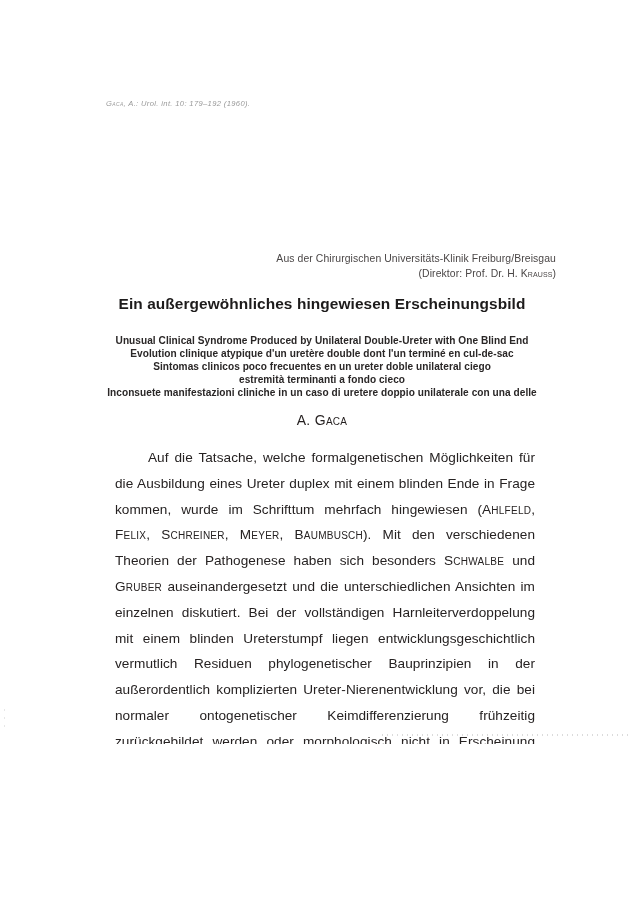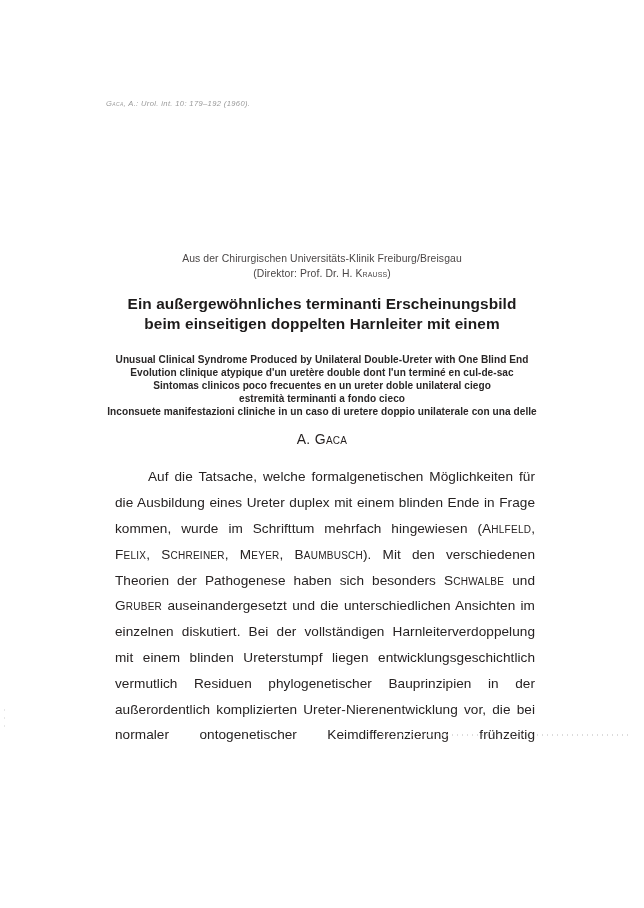--- a/index.html
+++ b/index.html
@@ -39,21 +39,21 @@
   
   .content {
     position: absolute;
     left: 88px;
     top: 0;
     width: 468px;
   }
 
   .affiliation {
     margin-top: 252px;
-    text-align: center;
+    text-align: right;
     font-size: 10.4px;
     line-height: 14.6px;
     color: #4a4646;
     letter-spacing: 0.1px;
   }
   .affiliation .sc {
     font-variant: small-caps;
   }
 
   .title {
@@ -145,22 +145,21 @@
   </div>
 
   <div class="content">
 
     <div class="affiliation">
       <div>Aus der Chirurgischen Universitäts-Klinik Freiburg/Breisgau</div>
       <div><span>(Direktor: Prof. Dr. H. </span><span class="sc">Krauss</span><span>)</span></div>
     </div>
 
     <h1 class="title">
-      <div>Ein außergewöhnliches terminanti Erscheinungsbild</div>
-      <div>beim einseitigen doppelten Harnleiter mit einem</div>
+      <div>Ein außergewöhnliches hingewiesen Erscheinungsbild</div>
     </h1>
 
     <div class="subtitles">
       <div class="sub-line">Unusual Clinical Syndrome Produced by Unilateral Double-Ureter with One Blind End</div>
       <div class="sub-line">Evolution clinique atypique d'un uretère double dont l'un terminé en cul-de-sac</div>
       <div class="sub-line">Sintomas clinicos poco frecuentes en un ureter doble unilateral ciego</div>
       <div class="sub-line">estremità terminanti a fondo cieco</div>
       <div class="sub-line">Inconsuete manifestazioni cliniche in un caso di uretere doppio unilaterale con una delle</div>
     </div>
 

